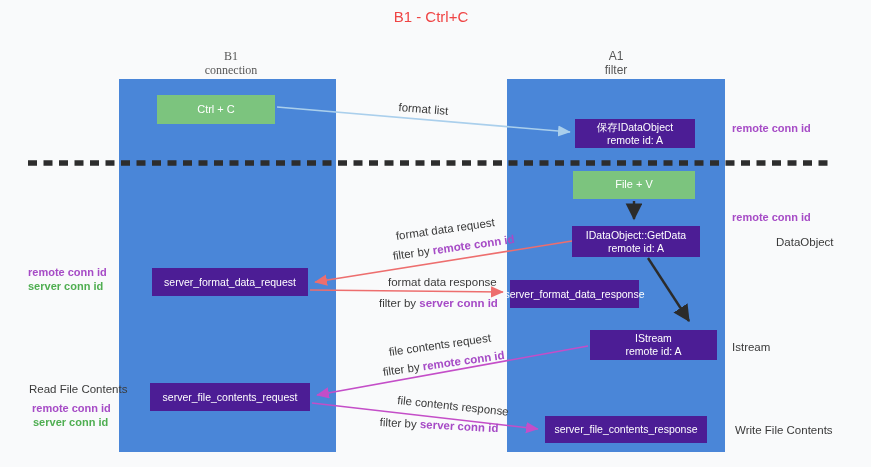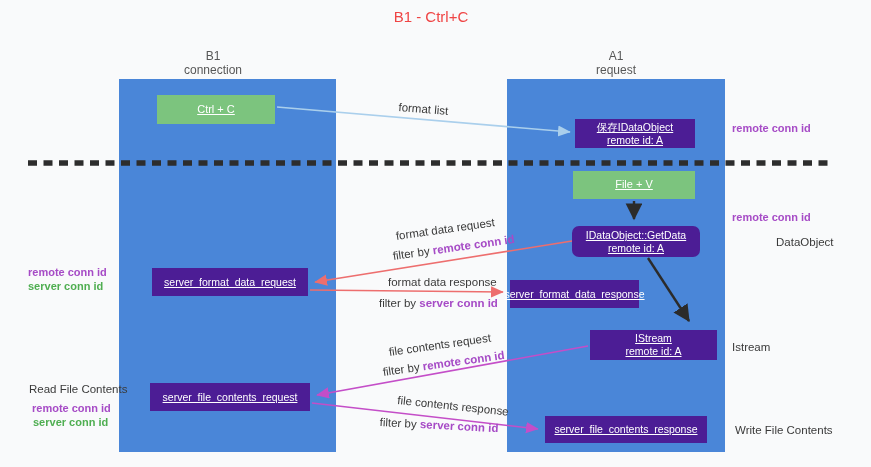--- a/index.html
+++ b/index.html
@@ -1,44 +1,44 @@
 <!DOCTYPE html>
 <html><head>
 <meta charset="utf-8">
 <style>
   html,body{margin:0;padding:0;background:#f9fafb;font-family:"Liberation Sans",sans-serif;}
   .canvas{position:relative;width:871px;height:467px;background:#f9fafb;overflow:hidden;}
   .title{position:absolute;left:0;top:8px;width:862px;text-align:center;color:#ef4444;font-size:15px;line-height:1.25;}
   .col-header{position:absolute;text-align:center;color:#575757;font-size:12px;line-height:1.15;}
   .col{position:absolute;background:#4a86d8;}
-  .box{position:absolute;display:flex;flex-direction:column;align-items:center;justify-content:center;color:#fff;text-align:center;line-height:1.2;text-decoration:underline;}
+  .box{position:absolute;display:flex;flex-direction:column;align-items:center;justify-content:center;color:#fff;text-align:center;line-height:1.2;}
   .green{background:#7cc47e;font-size:11px;}
   .orange{background:#4c1d95;font-size:10.5px;}
   .lbl{position:absolute;font-size:11.5px;color:#3a3a3a;white-space:nowrap;}
   .bold-purple{color:#a64bc6;font-weight:bold;}
   .bold-green{color:#4fae51;font-weight:bold;}
   .rot{transform-origin:left top;}
   svg.overlay{position:absolute;left:0;top:0;pointer-events:none;}
 </style>
 </head>
 <body>
 
 <div class="canvas">
 
   <div class="title">
     <div>B1 - Ctrl+C</div>
   </div>
 
-  <div class="col-header" style="left:103px;top:50px;width:220px;">
+  <div class="col-header" style="left:121px;top:50px;width:220px;font-family:Liberation Serif, serif;">
     <div>B1</div>
     <div>connection</div>
   </div>
   <div class="col-header" style="left:506px;top:50px;width:220px;">
     <div>A1</div>
-    <div>request</div>
+    <div>filter</div>
   </div>
 
   <div class="col" style="left:119px;top:79px;width:217px;height:373px;"></div>
   <div class="col" style="left:507px;top:79px;width:218px;height:373px;"></div>
 
   <svg class="overlay" width="871" height="467" viewBox="0 0 871 467">
     <defs>
       <marker id="ah-blue" markerWidth="9" markerHeight="8" refX="7.5" refY="3.5" orient="auto">
           <path d="M0,0 L8,3.5 L0,7 Z" fill="#aacfec"></path>
         </marker>
@@ -72,21 +72,21 @@
     <span>server_format_data_request</span>
   </div>
 
   <div class="box orange" style="left:575px;top:119px;width:120px;height:29px;">
     <span>保存IDataObject</span>
     <span>remote id: A</span>
   </div>
   <div class="box green" style="left:573px;top:171px;width:122px;height:28px;">
     <span>File + V</span>
   </div>
-  <div class="box orange" style="left:572px;top:226px;width:128px;height:31px;border-radius:7px;">
+  <div class="box orange" style="left:572px;top:226px;width:128px;height:31px;">
     <span>IDataObject::GetData</span>
     <span>remote id: A</span>
   </div>
   <div class="box orange" style="left:510px;top:280px;width:129px;height:28px;">
     <span>server_format_data_response</span>
   </div>
   <div class="box orange" style="left:590px;top:330px;width:127px;height:30px;">
     <span>IStream</span>
     <span>remote id: A</span>
   </div>

